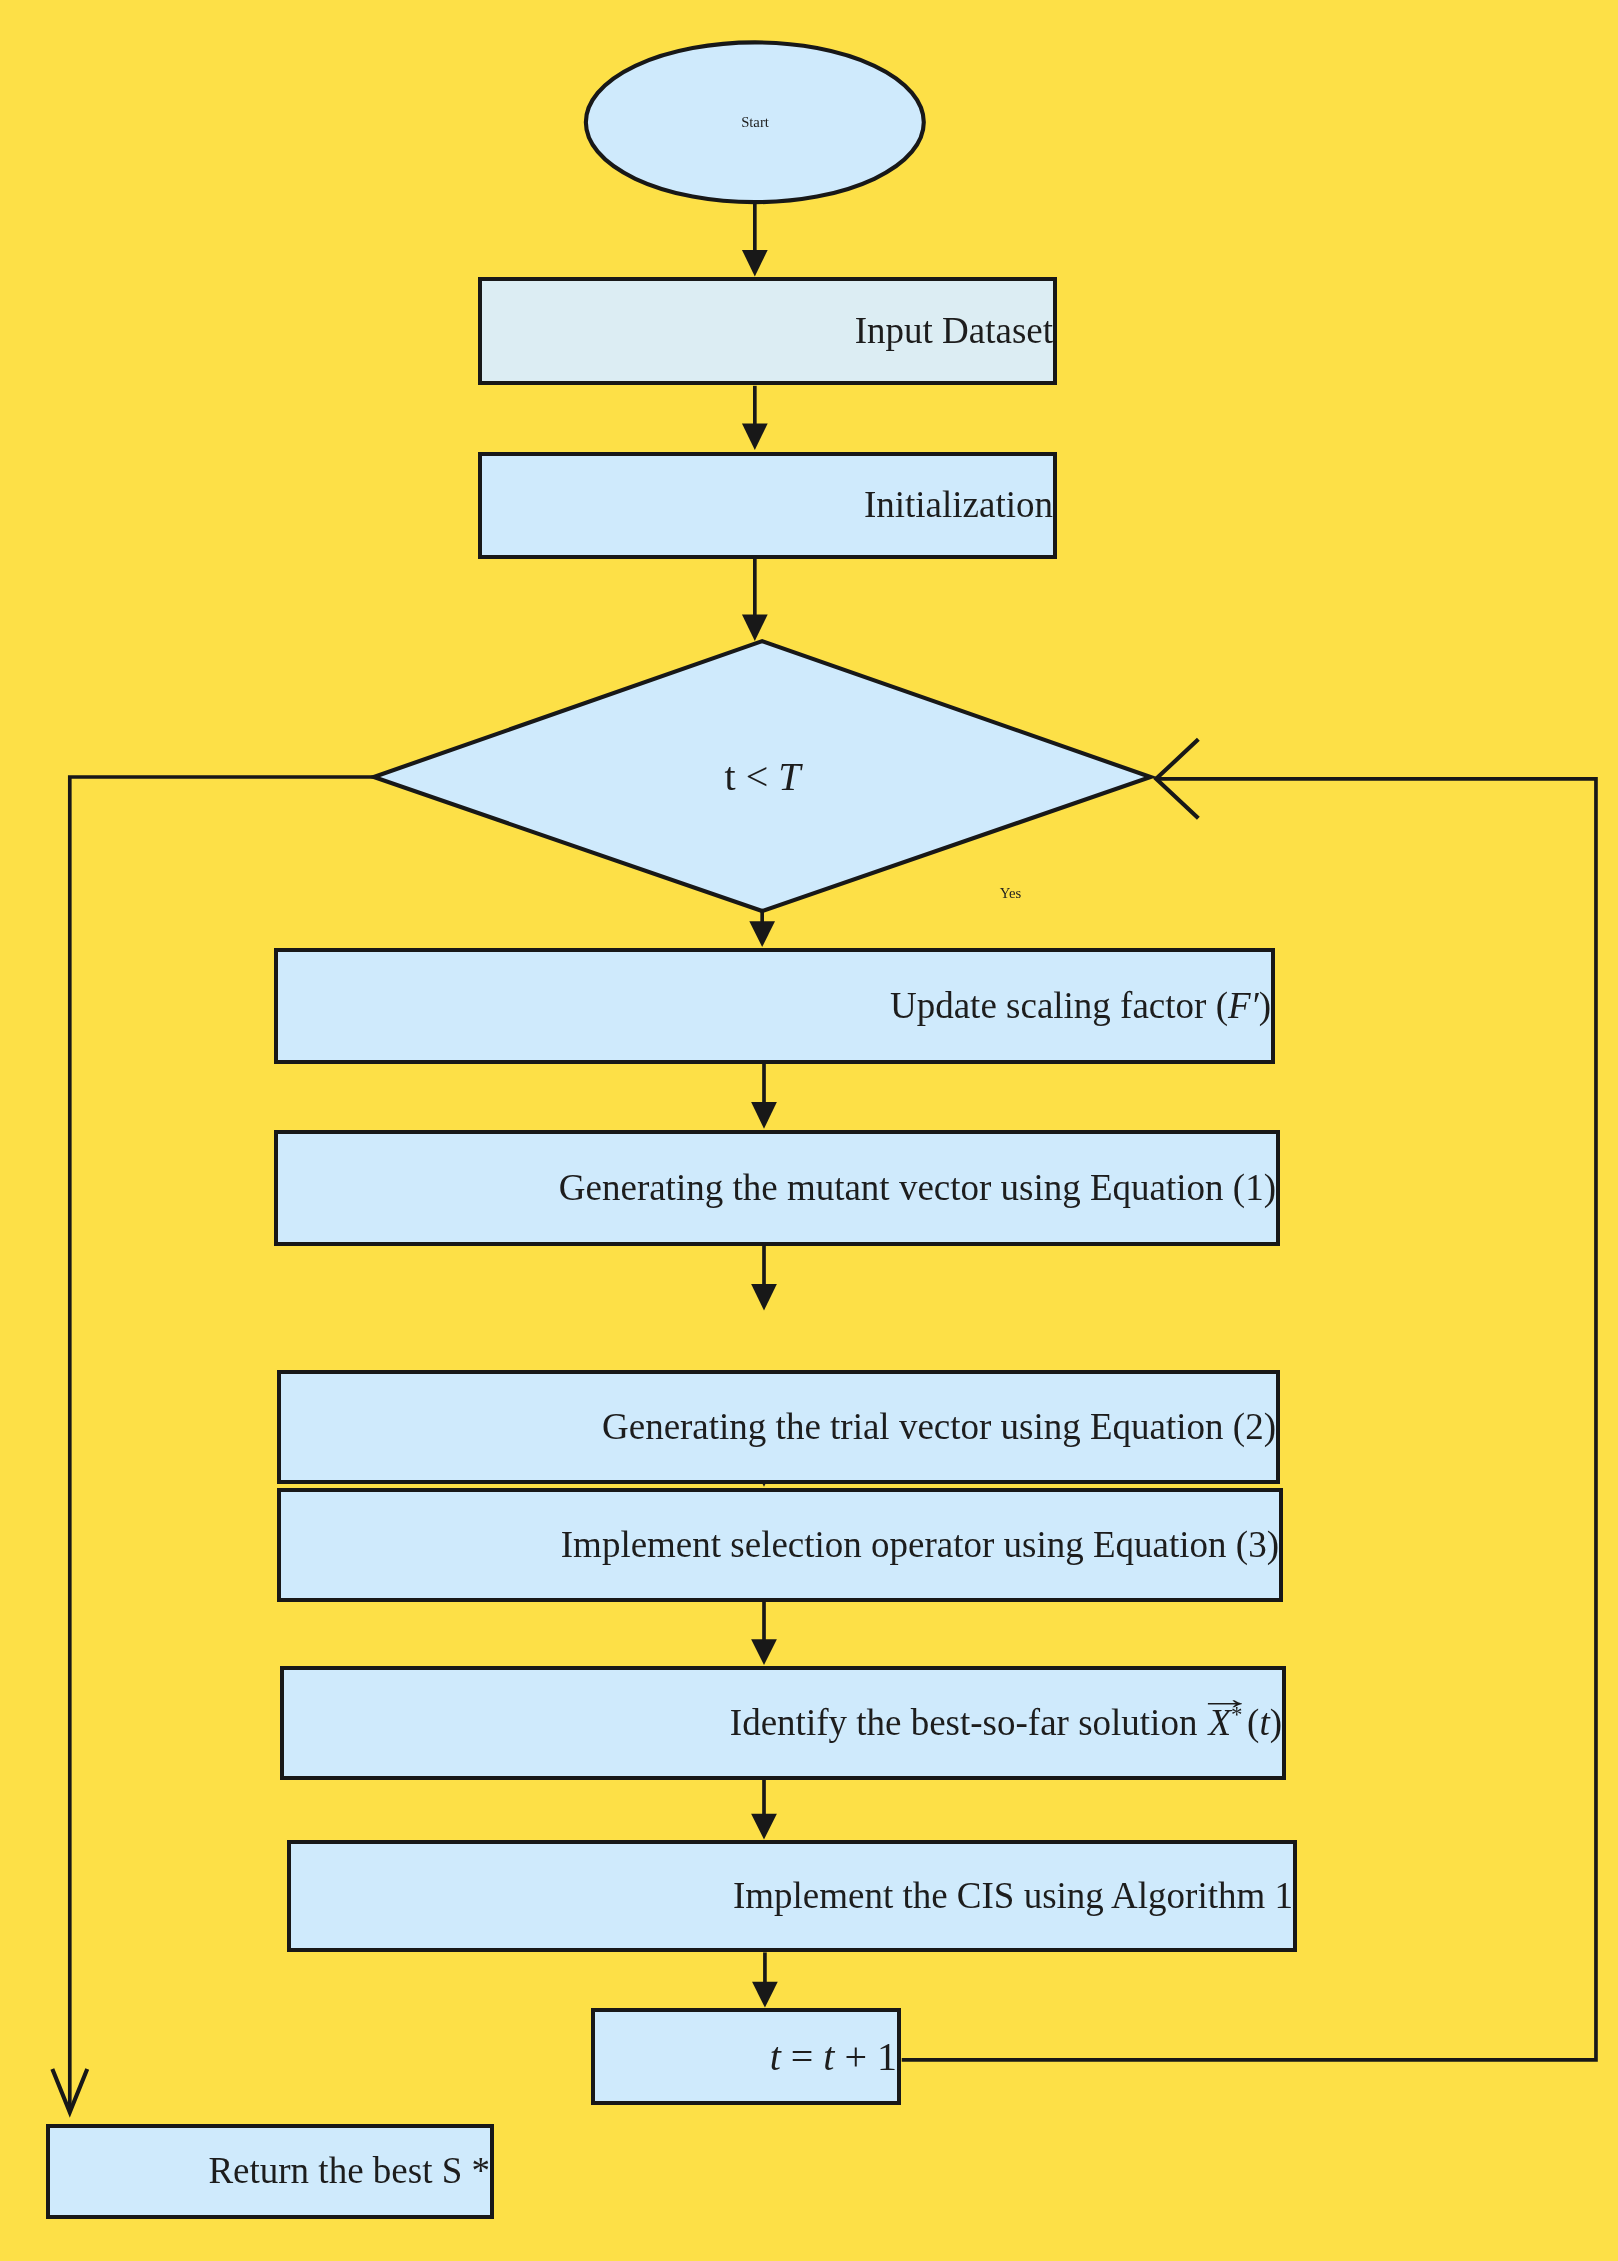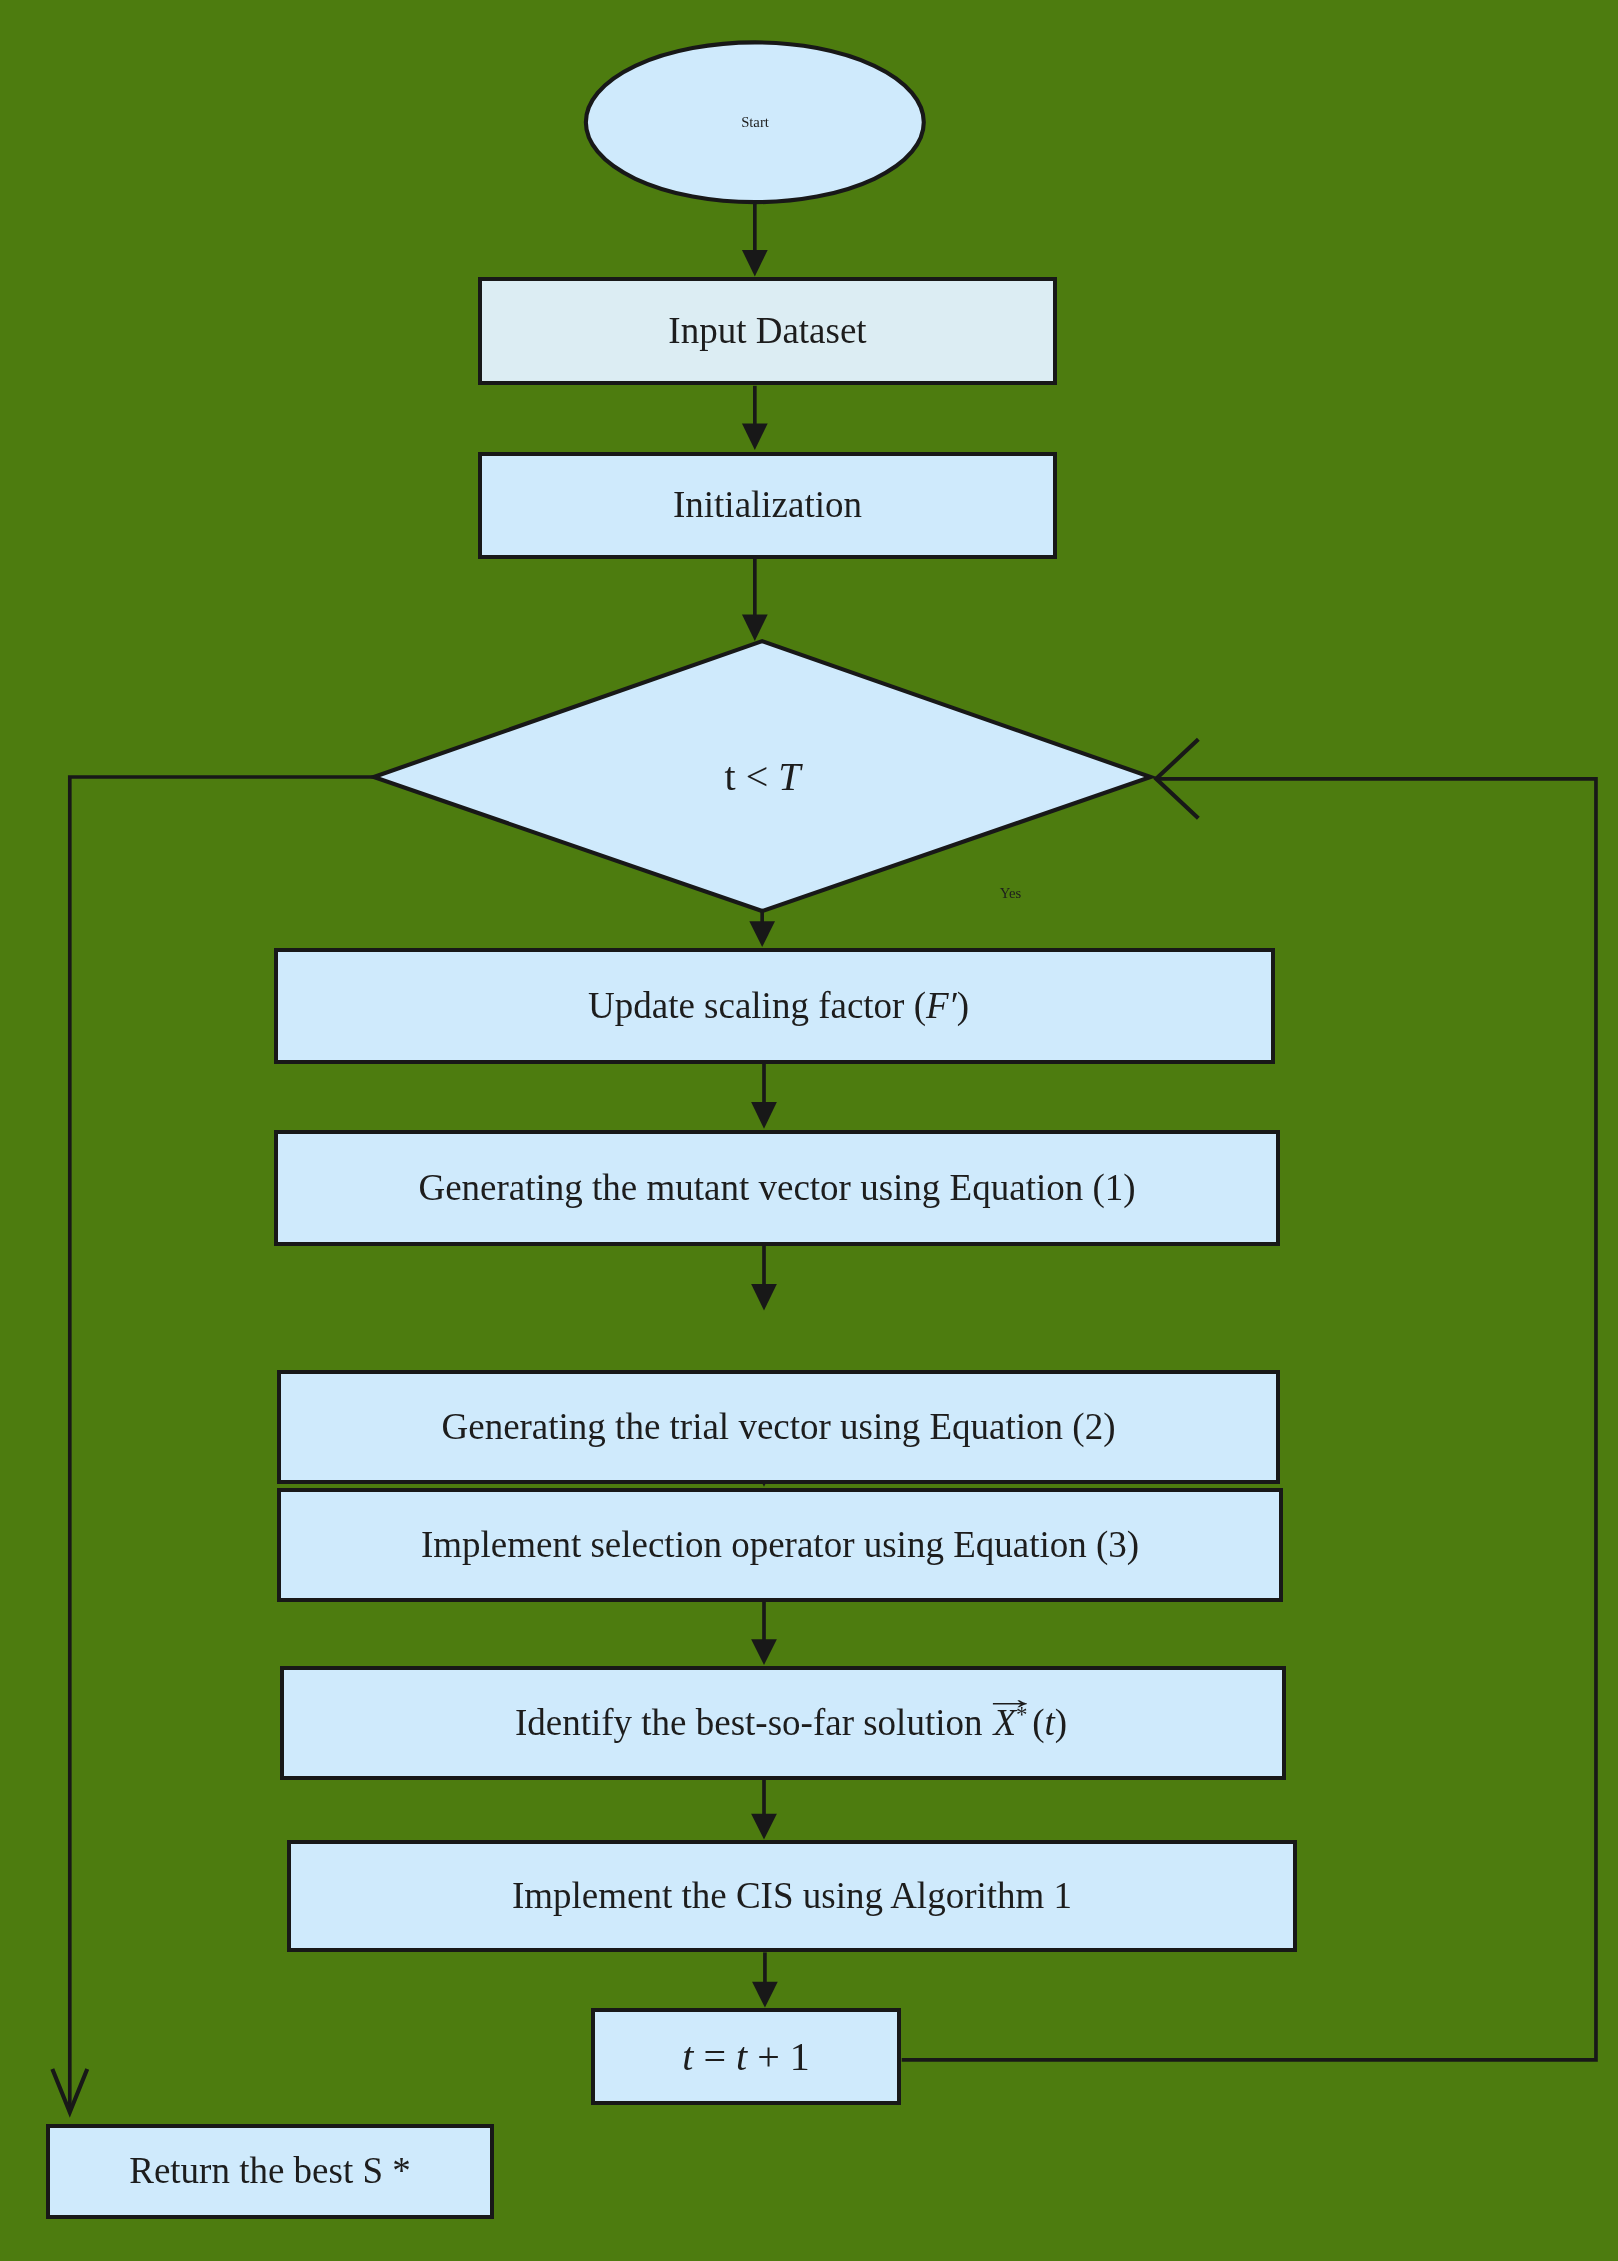--- a/index.html
+++ b/index.html
@@ -5,36 +5,36 @@
   :root{
     --fill:#cfeafc;
     --fill-input:#dcedf3;
     --ink:#181818;
     --text:#1d1d1d;
   }
   html,body{margin:0;padding:0;background:#ffffff;}
   .canvas{
     position:relative;
     width:1618px;height:2262px;
-    background:#4d7c0f;
+    background:#fde047;
     font-family:"Liberation Serif","DejaVu Serif",serif;
     color:var(--text);
     overflow:hidden;
   }
   svg.layer{position:absolute;left:0;top:0;width:1618px;height:2262px;}
   .shape{fill:var(--fill);stroke:var(--ink);stroke-width:4.5;}
   .conn{stroke:var(--ink);stroke-width:4;fill:none;}
   .head{fill:var(--ink);stroke:none;}
   .open-head{stroke:var(--ink);stroke-width:4.5;fill:none;}
   .box{
     position:absolute;
     box-sizing:border-box;
     border:4.6px solid var(--ink);
     background:var(--fill);
-    display:flex;align-items:center;justify-content:center;
+    display:flex;align-items:center;justify-content:flex-end;
     text-align:center;
     font-size:37px;
     line-height:1.15;
   }
   .lbl{white-space:pre;}
   .floating{
     position:absolute;
     display:flex;align-items:center;justify-content:center;
     text-align:center;white-space:pre;
   }

